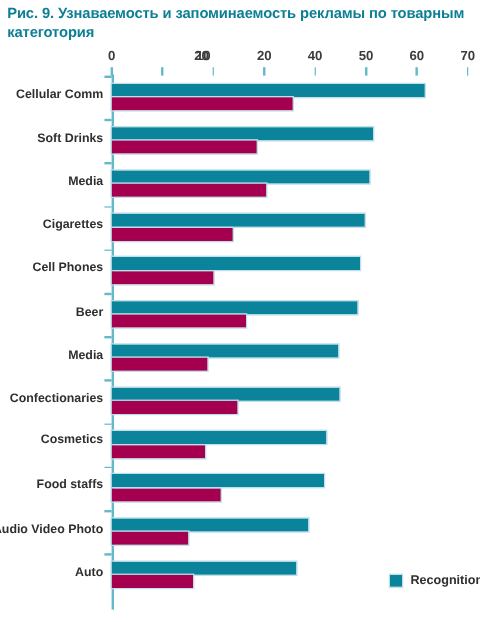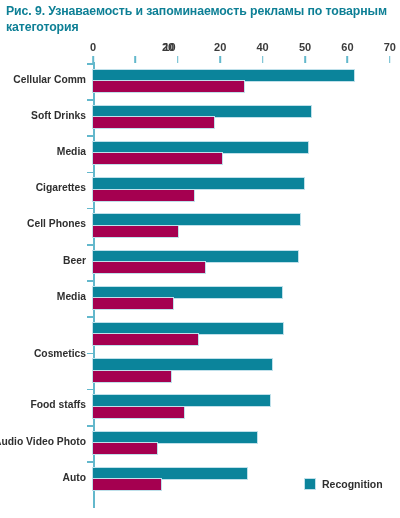--- a/index.html
+++ b/index.html
@@ -85,20 +85,21 @@
   #legend {
     position: absolute;
     left: 305px; top: 476px;
     width: 95px;
   }
   .legend-row {
     display: flex;
     align-items: center;
     height: 16px;
     margin-bottom: 2px;
+    margin-left: 20px;
   }
   .legend-swatch {
     width: 10px; height: 10px;
     margin-right: 7px;
     flex: 0 0 auto;
     outline: 0.8px solid #bfe0ea;
   }
   .legend-text {
     font-size: 10.5px;
     font-weight: bold;
@@ -176,21 +177,22 @@
     <div class="cat-label" style="top: 145.9px;">Media</div>
     <div class="cat-tick" style="top: 171.6px;"></div>
     <div class="cat-label" style="top: 182.1px;">Cigarettes</div>
     <div class="cat-tick" style="top: 207.8px;"></div>
     <div class="cat-label" style="top: 218.3px;">Cell Phones</div>
     <div class="cat-tick" style="top: 244px;"></div>
     <div class="cat-label" style="top: 254.5px;">Beer</div>
     <div class="cat-tick" style="top: 280.2px;"></div>
     <div class="cat-label" style="top: 290.7px;">Media</div>
     <div class="cat-tick" style="top: 316.4px;"></div>
+    <div class="cat-label" style="top: 326.9px;">Confectionaries</div>
     <div class="cat-tick" style="top: 352.6px;"></div>
-    <div class="cat-label" style="top: 348px;">Cosmetics</div>
+    <div class="cat-label" style="top: 361px;">Cosmetics</div>
     <div class="cat-tick" style="top: 388.8px;"></div>
     <div class="cat-label" style="top: 399.3px;">Food staffs</div>
     <div class="cat-tick" style="top: 425px;"></div>
     <div class="cat-label" style="top: 435.5px;">Audio Video Photo</div>
     <div class="cat-tick" style="top: 461.2px;"></div>
     <div class="cat-label" style="top: 471.7px; text-align: center;">Auto</div>
   </div>
 
 </body></html>

